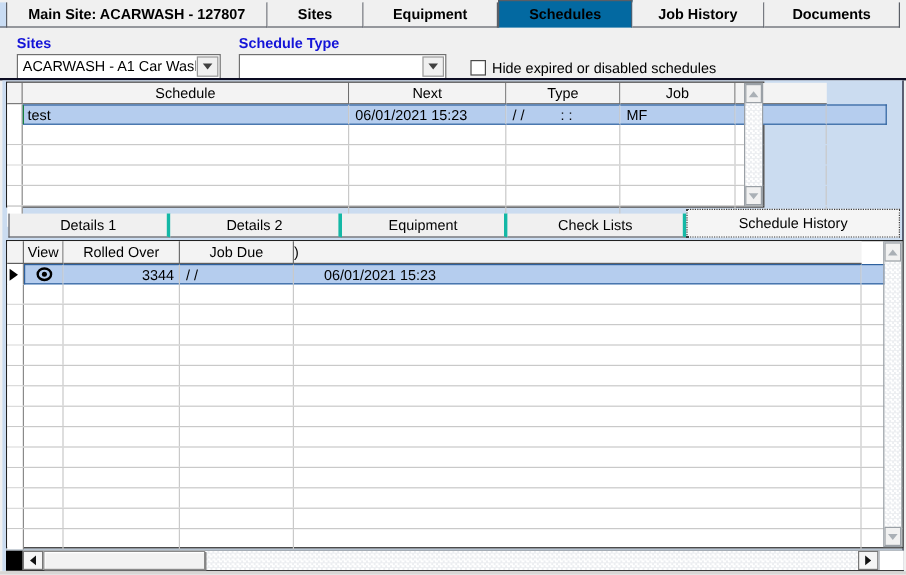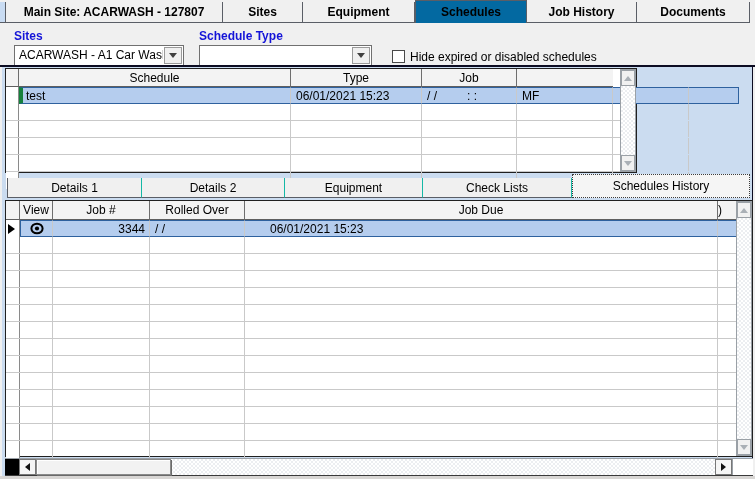--- a/index.html
+++ b/index.html
@@ -66,21 +66,21 @@
   .hs-black { position:absolute; left:0; top:0; width:14px; height:16px; background:#000; }
   .hs-btn { position:absolute; top:0; width:17px; height:16px; background:#f5f5f5; border:1px solid #777; display:flex; align-items:center; justify-content:center; }
   .tri-l { width:0; height:0; border-top:4px solid transparent; border-bottom:4px solid transparent; border-right:5px solid #111; }
   .tri-r { width:0; height:0; border-top:4px solid transparent; border-bottom:4px solid transparent; border-left:5px solid #111; }
   .hs-thumb { position:absolute; left:31px; top:0; width:135px; height:16px; background:#f2f2f2; border:1px solid #8a8a8a; box-shadow:inset 1px 1px 0 #fff, 1px 1px 0 #6a6a6a; }
   .hs-corner { position:absolute; right:0; top:0; width:21px; height:16px; background:#fff; border-left:1px solid #9aa0a6; }
   
   .tabstrip2 { position:absolute; left:2px; top:174px; width:751px; height:24px; display:flex; align-items:flex-end; }
   .ts2-spacer { width:5px; }
   .tab2 {
-    height:20px; background:#f0f0f0; border-right:1px solid #14b8a6; border-bottom:1px solid #5a5e66;
+    height:20px; background:#f0f0f0; border-right:3px solid #14b8a6; border-bottom:1px solid #5a5e66;
     display:flex; align-items:center; justify-content:center; cursor:default;
   }
   .tab2.first { border-left:1px solid #5a5e66; }
   .tab2.active { height:24px; background:#f5f5f5; border:1px dotted #3c3c3c; }
   .row-indicator { width:0; height:0; border-top:5px solid transparent; border-bottom:5px solid transparent; border-left:7px solid #000; margin-left:2px; }
   .pre { white-space:pre; }
 </style>
 </head>
 <body>
 
@@ -127,27 +127,28 @@
   <div class="checkbox" style="left:392px; top:50px;"></div>
   <div class="checkbox-label" style="left:410px; top:50px;">Hide expired or disabled schedules</div>
 
   <div class="divider"></div>
   <div class="content-panel"></div>
 
   <div class="grid t1">
     <div class="t1-head">
       <div class="hdr-cell"></div>
       <div class="hdr-cell">Schedule</div>
+      <div class="hdr-cell">Next</div>
       <div class="hdr-cell">Type</div>
       <div class="hdr-cell">Job</div>
       <div class="hdr-cell" style="border-right:none"></div>
     </div>
     <div class="t1-row">
       <div class="cell gut"></div>
-      <div class="cell sel-bg" style="padding-left:3px; border-left:4px solid #15803d;">test</div>
+      <div class="cell sel-bg" style="padding-left:3px; border-left:1px solid #15803d;">test</div>
       <div class="cell sel-bg" style="padding-left:5px;">06/01/2021 15:23</div>
       <div class="cell sel-bg pre" style="padding-left:5px;">/ /         : :</div>
       <div class="cell sel-bg" style="padding-left:5px;">MF</div>
       <div class="cell sel-bg"></div>
       <div class="cell sel-bg sel-last"></div>
     </div>
     <div class="t1-row row">
         <div class="cell gut"></div>
         <div class="cell"></div>
         <div class="cell"></div>
@@ -211,29 +212,28 @@
     <div class="tab2" style="width:143px">
         <span>Details 2</span>
       </div>
     <div class="tab2" style="width:138px">
         <span>Equipment</span>
       </div>
     <div class="tab2" style="width:149px">
         <span>Check Lists</span>
       </div>
     <div class="tab2 active" style="width:178px">
-        <span>Schedules History</span>
+        <span>Schedule History</span>
       </div>
   </div>
 
   <div class="grid t2">
     <div class="t2-head">
       <div class="hdr-cell"></div>
       <div class="hdr-cell">View</div>
-      <div class="hdr-cell">Job #</div>
       <div class="hdr-cell">Rolled Over</div>
       <div class="hdr-cell">Job Due</div>
       <div class="hdr-cell" style="justify-content:flex-start; border-right:none;">)</div>
     </div>
     <div class="t2-row">
       <div class="cell gut">
           <div class="row-indicator"></div>
         </div>
       <div class="cell sel-bg" style="justify-content:center; border-left:1px solid #2e619e;">
         <svg width="14" height="13" viewBox="0 0 14 13">

